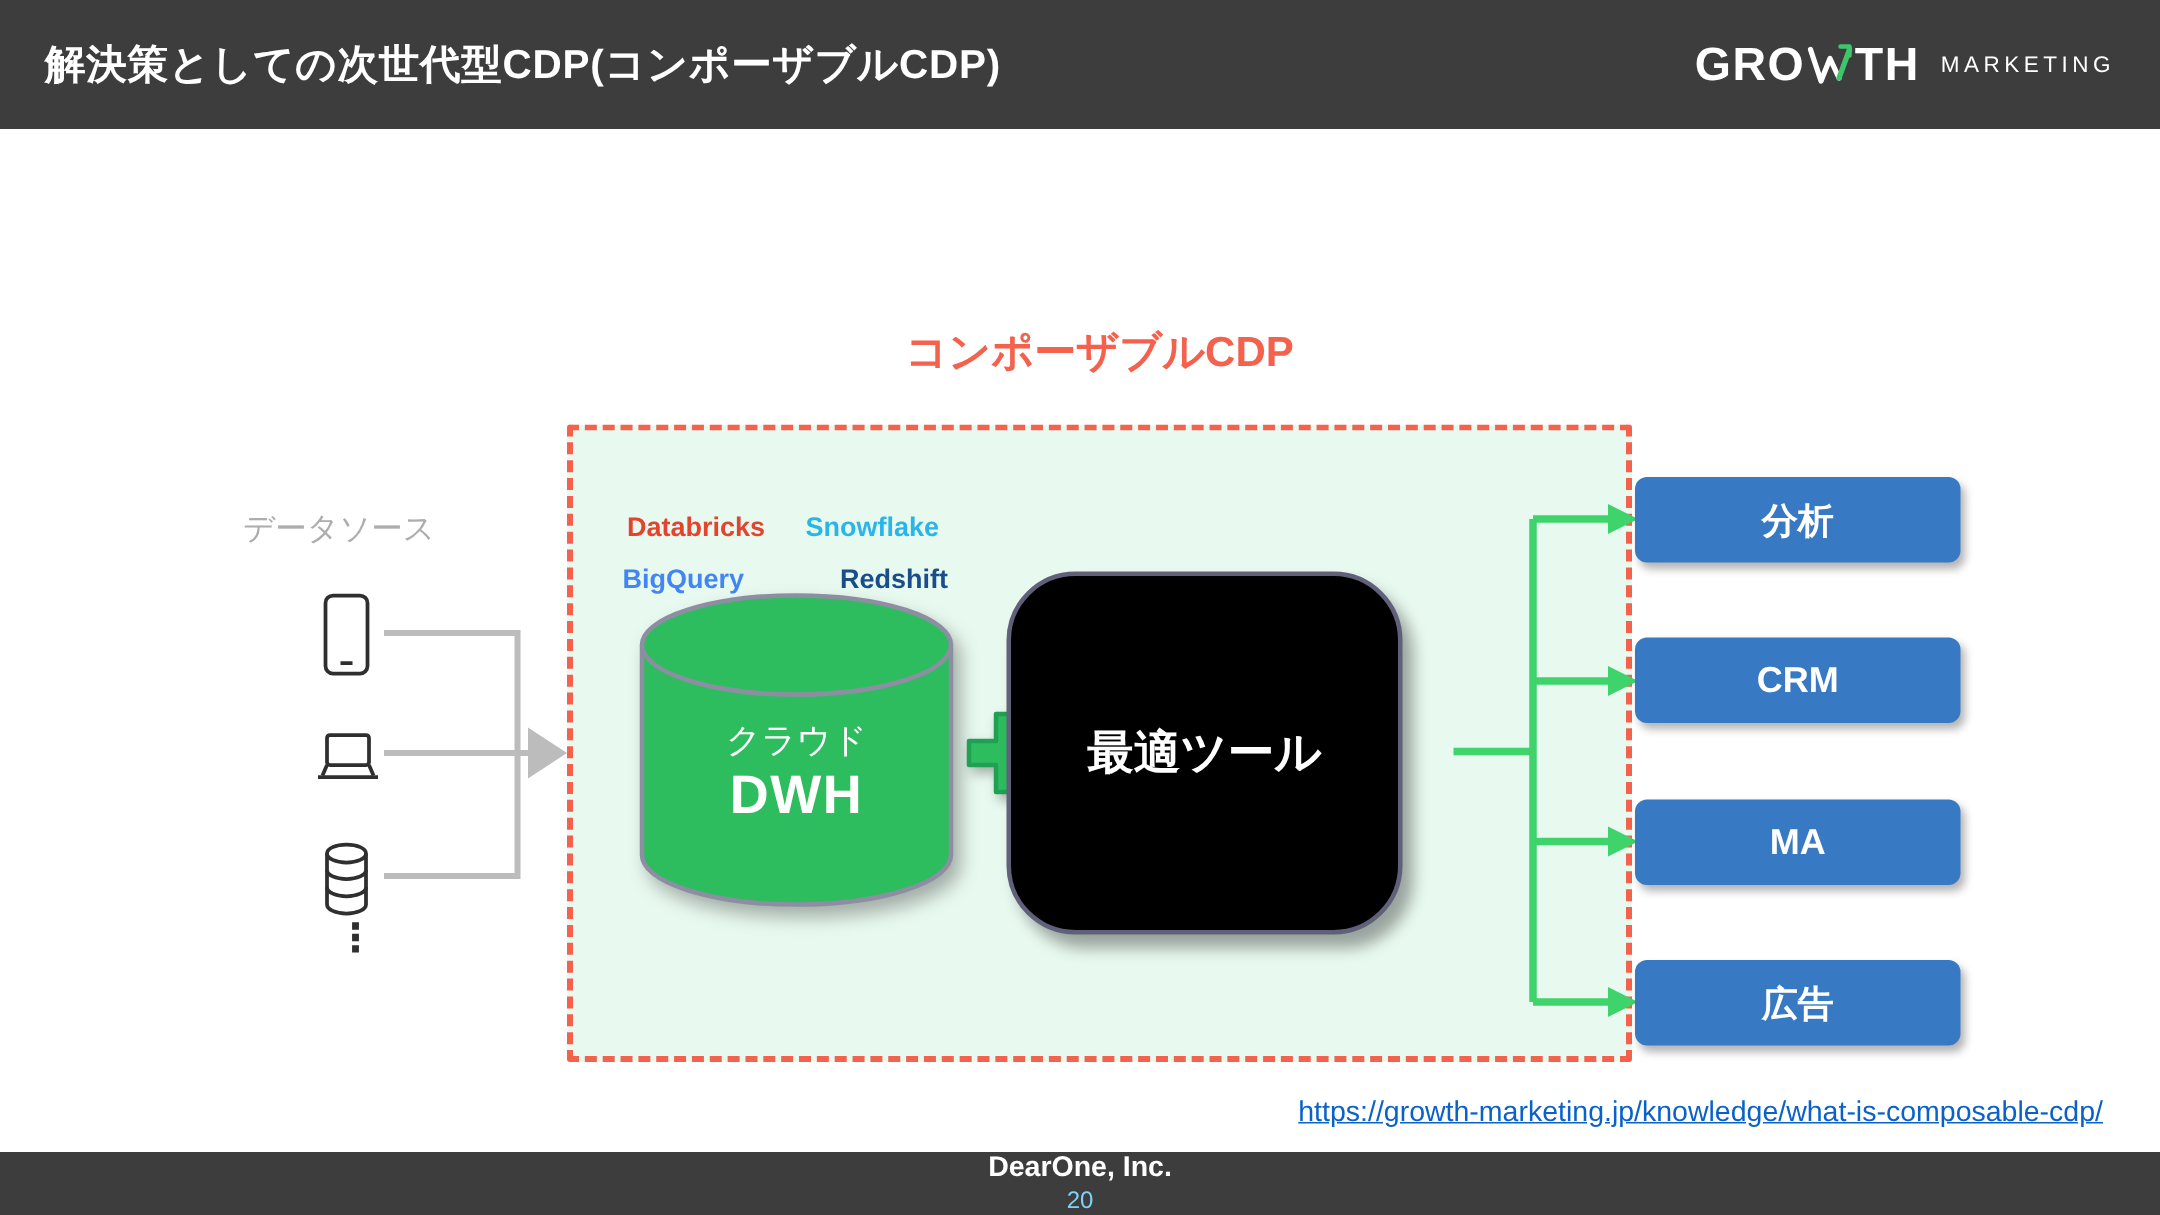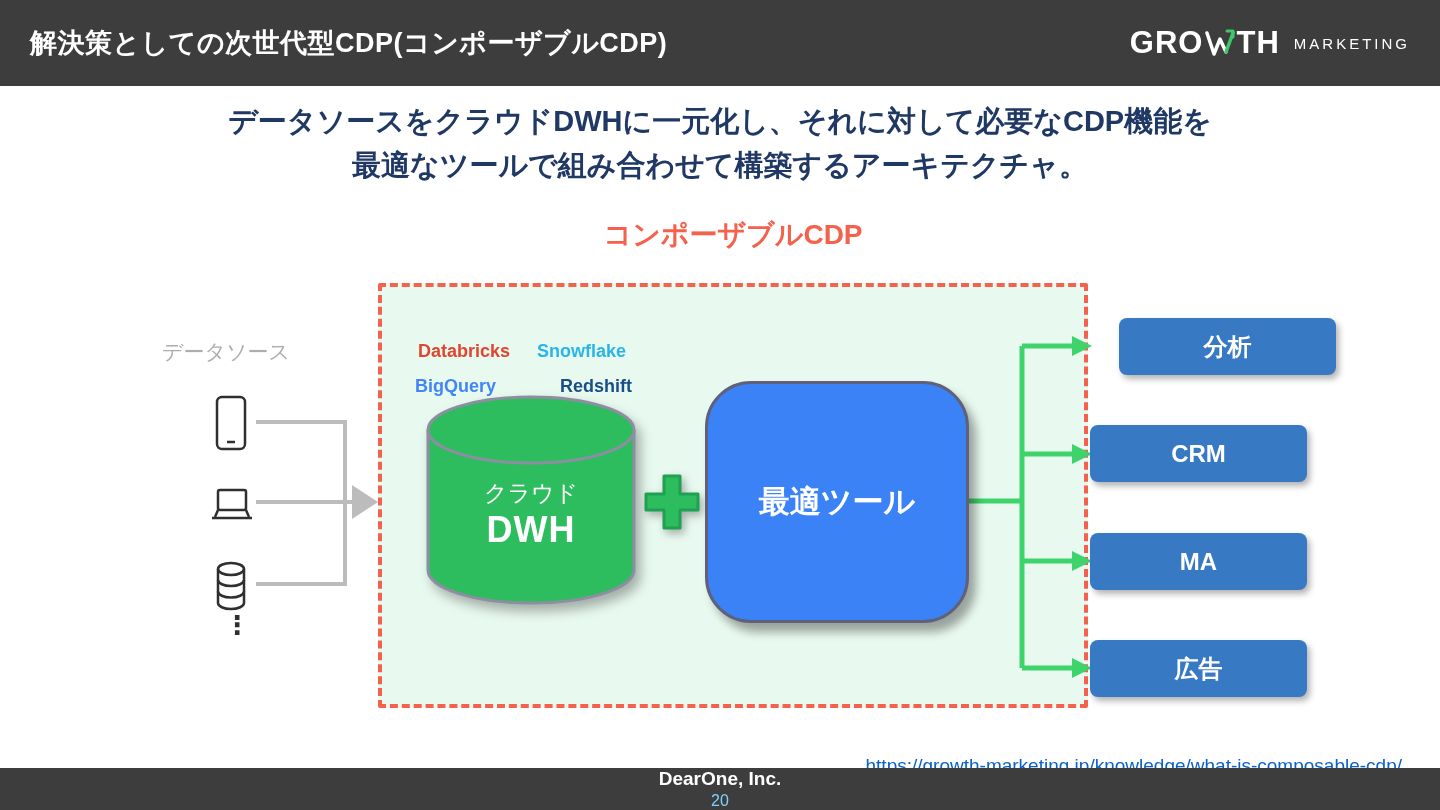--- a/index.html
+++ b/index.html
@@ -38,38 +38,38 @@
 
   .cylinder{position:absolute;left:423px;top:392px;width:216px;height:218px;
             filter:drop-shadow(5px 7px 6px rgba(0,0,0,.3));}
   .cyl-text{position:absolute;left:0;top:86px;width:100%;text-align:center;color:#ffffff;}
   .cyl-line1{font-size:23px;}
   .cyl-line2{font-size:36px;font-weight:bold;letter-spacing:1px;}
 
   .plus{position:absolute;left:644px;top:474px;width:56px;height:56px;
         filter:drop-shadow(3px 4px 4px rgba(0,0,0,.3));}
 
-  .tool-box{position:absolute;left:705px;top:381px;width:264px;height:242px;
-            background:#3b82f6;border:3px solid #60607a;border-radius:46px;box-sizing:border-box;
+  .tool-box{position:absolute;left:671px;top:381px;width:264px;height:242px;
+            background:#000000;border:3px solid #60607a;border-radius:46px;box-sizing:border-box;
             display:flex;align-items:center;justify-content:center;color:#ffffff;
             font-size:31px;font-weight:bold;box-shadow:7px 9px 10px rgba(0,0,0,.35);}
 
   .output{position:absolute;left:1090px;width:217px;height:57px;background:#3879c4;
           border-radius:8px;display:flex;align-items:center;justify-content:center;
           color:#ffffff;font-size:24px;font-weight:bold;box-shadow:3px 4px 6px rgba(0,0,0,.3);}
-  .o-0{top:318px;margin-left:29px;} .o-1{top:425px;} .o-2{top:533px;} .o-3{top:640px;}
+  .o-0{top:318px;} .o-1{top:425px;} .o-2{top:533px;} .o-3{top:640px;}
 
   .src-icon{position:absolute;}
   .i-phone{left:214px;top:395px;}
   .i-laptop{left:209px;top:487px;}
   .i-db{left:214px;top:560px;}
   .more{position:absolute;left:224px;top:610px;font-size:26px;font-weight:bold;color:#2f2f2f;}
 
   .src-link{position:absolute;top:731px;right:38px;color:#0a62c9;font-size:19px;
-            text-decoration:underline;cursor:pointer;margin-top:24px;}
+            text-decoration:underline;cursor:pointer;}
 
   
   .bottombar{position:absolute;left:0;right:0;bottom:0;height:42px;background:#3d3d3d;
              display:flex;align-items:center;justify-content:space-between;
              padding:0 22px;box-sizing:border-box;color:#ffffff;flex-direction:column;}
   .company{font-size:19px;font-weight:bold;}
   .page-num{font-size:16px;color:#7dd3fc;}
 </style>
 </head>
 <body>
@@ -85,24 +85,20 @@
           <polyline points="2,5 9,26 15,11 21,24" stroke="#ffffff" stroke-width="3.5" fill="none" stroke-linecap="round" stroke-linejoin="round"></polyline>
           <polyline points="21,24 28,5" stroke="#3ec76a" stroke-width="3.5" fill="none" stroke-linecap="round"></polyline>
           <polyline points="22,3 28,3 28,9" stroke="#3ec76a" stroke-width="3" fill="none" stroke-linecap="round" stroke-linejoin="round"></polyline>
         </svg>
         <span>TH</span>
       </span>
       <span class="logo-marketing">MARKETING</span>
     </div>
   </header>
 
-  <div class="heading">
-    <div>データソースをクラウドDWHに一元化し、それに対して必要なCDP機能を</div>
-    <div>最適なツールで組み合わせて構築するアーキテクチャ。</div>
-  </div>
 
   <div class="diagram-title">コンポーザブルCDP</div>
 
   <div class="dashed-box"></div>
 
   <svg class="connectors" width="1440" height="810" viewBox="0 0 1440 810" aria-hidden="true">
     <g stroke="#bcbcbc" stroke-width="4" fill="none">
       <line x1="256" y1="422" x2="345" y2="422"></line>
       <line x1="256" y1="584" x2="345" y2="584"></line>
       <line x1="345" y1="420" x2="345" y2="586"></line>

